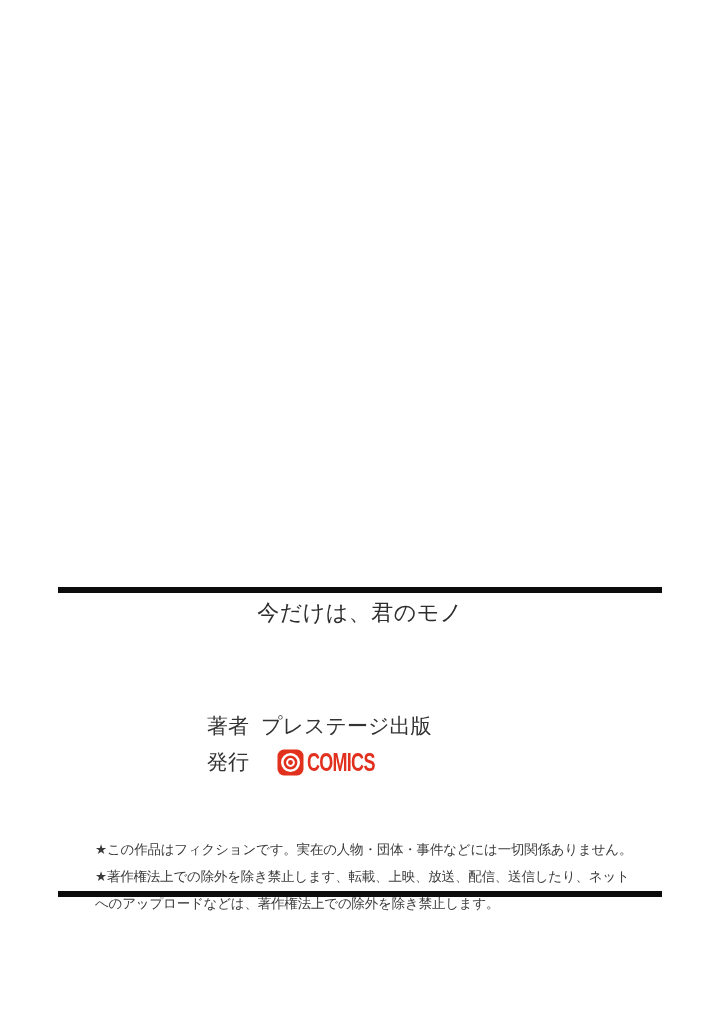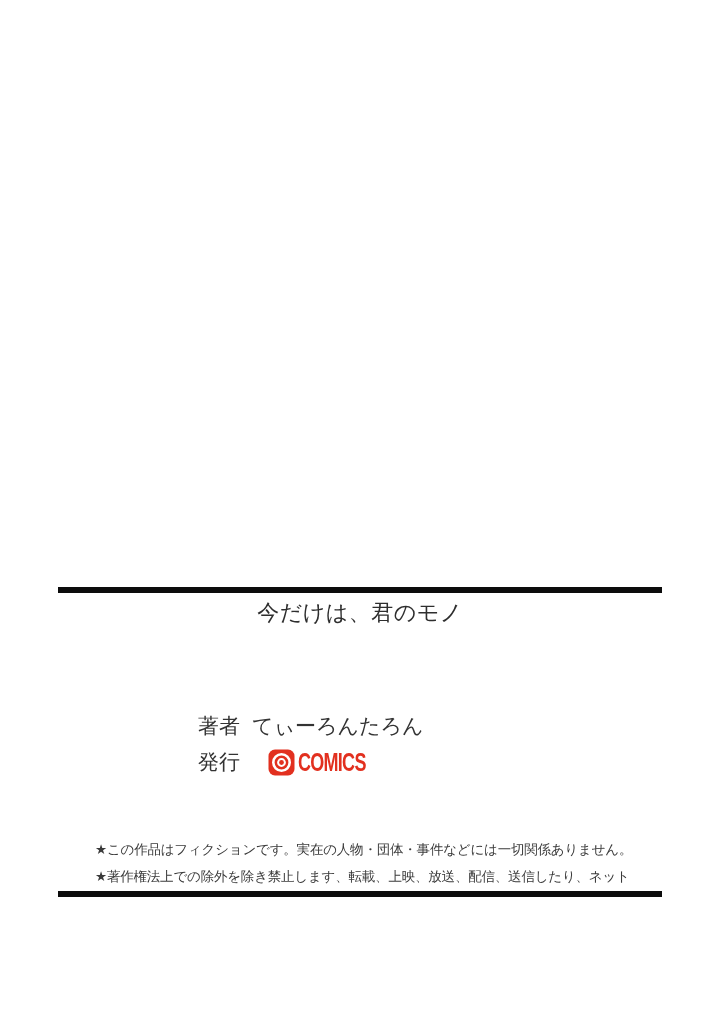--- a/index.html
+++ b/index.html
@@ -31,21 +31,21 @@
     top: 598px;
     left: 0;
     width: 720px;
     text-align: center;
     font-size: 22px;
     letter-spacing: 0.5px;
     color: #2e2e2e;
   }
   .credits {
     position: absolute;
-    left: 198px;
+    left: 207px;
     top: 708px;
   }
   .credit-row {
     height: 36px;
     line-height: 36px;
     font-size: 21px;
     color: #333333;
     white-space: nowrap;
     display: flex;
     align-items: center;
@@ -87,37 +87,38 @@
 
 <div class="page">
 
   <div class="rule rule-top"></div>
 
   <div class="book-title">今だけは、君のモノ</div>
 
   <div class="credits">
     <div class="credit-row">
       <span class="credit-label">著者</span>
-      <span>てぃーろんたろん</span>
+      <span>プレステージ出版</span>
     </div>
     <div class="credit-row">
       <span class="credit-label">発行</span>
       <span class="publisher-logo" style="color: rgb(226, 48, 31);">
         <span class="logo-icon">
           <svg width="27" height="27" viewBox="0 0 27 27" xmlns="http://www.w3.org/2000/svg">
             <rect x="0.5" y="0.5" width="26" height="26" rx="6.5" fill="currentColor"></rect>
             <circle cx="13.5" cy="13.5" r="8.2" fill="none" stroke="#ffffff" stroke-width="2.6"></circle>
             <circle cx="13.5" cy="13.5" r="3.4" fill="none" stroke="#ffffff" stroke-width="2"></circle>
           </svg>
         </span>
         <span class="logo-text">COMICS</span>
       </span>
     </div>
   </div>
 
   <div class="disclaimer">
     <div>★この作品はフィクションです。実在の人物・団体・事件などには一切関係ありません。</div>
     <div>★著作権法上での除外を除き禁止します、転載、上映、放送、配信、送信したり、ネット</div>
+    <div>へのアップロードなどは、著作権法上での除外を除き禁止します。</div>
   </div>
 
   <div class="rule rule-bottom"></div>
 
 </div>
 
 </body></html>

